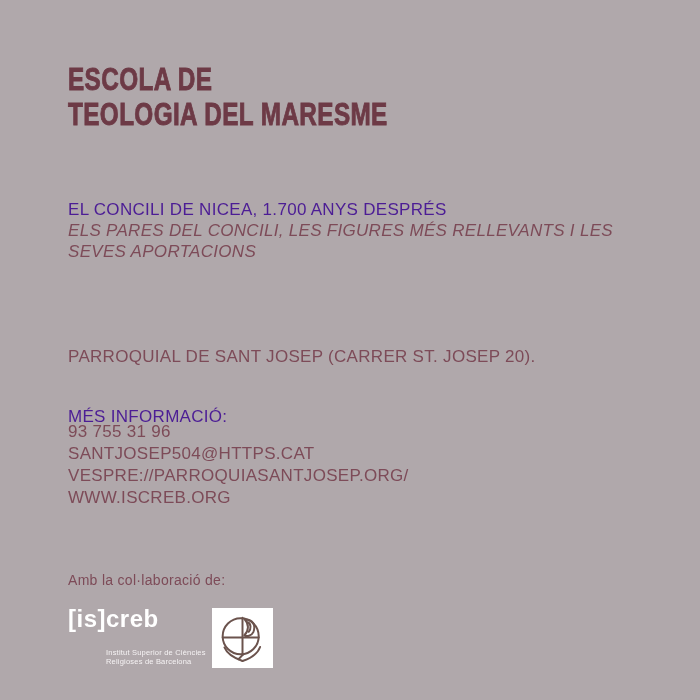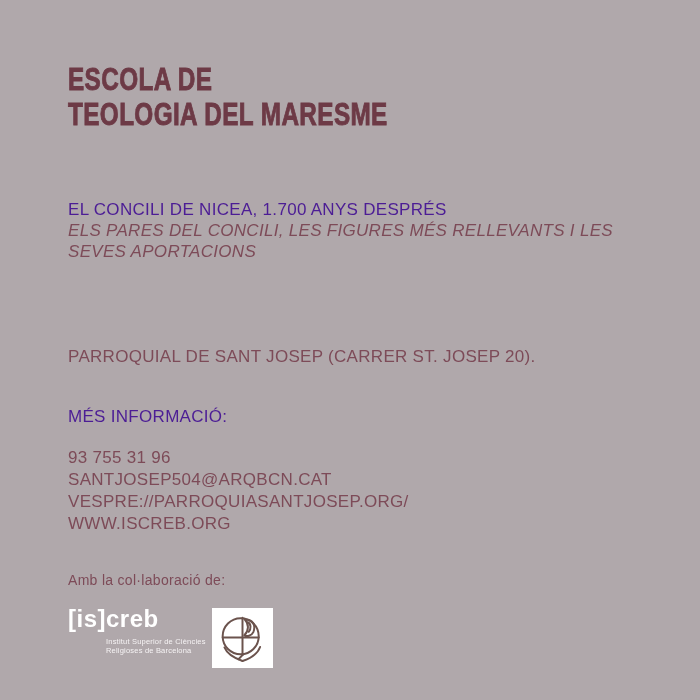--- a/index.html
+++ b/index.html
@@ -37,38 +37,38 @@
     letter-spacing: 0.3px;
   }
   .dark { color: #4c1d95; }
   .italic { font-style: italic; }
   .prewrap { white-space: pre-wrap; }
 
   .block-heading   { top: 199px; }
   .block-prof      { top: 282px; }
   .block-venue     { top: 346px; }
   .block-infohead  { top: 406px; }
-  .block-contact   { top: 447px; line-height: 22px; }
+  .block-contact   { top: 421px; line-height: 22px; }
   .block-collab    { top: 570px; font-size: 14px; }
 
   .iscreb {
     position: absolute;
     left: 68px;
     top: 606px;
     color: #ffffff;
   }
   .iscreb-wordmark {
     font-size: 24px;
     font-weight: bold;
     letter-spacing: 0.5px;
     line-height: 26px;
   }
   .iscreb-sub {
     margin-left: 38px;
-    margin-top: 5px;
+    margin-top: 16px;
     font-size: 7.5px;
     line-height: 9px;
     letter-spacing: 0.2px;
     color: #f6f3f4;
   }
 
   .parish-box {
     position: absolute;
     left: 212px;
     top: 608px;
@@ -99,21 +99,21 @@
 
 
   <div class="block block-venue">
     <div>PARROQUIAL DE SANT JOSEP (CARRER ST. JOSEP 20).</div>
   </div>
 
   <div class="block block-infohead dark">MÉS INFORMACIÓ:</div>
 
   <div class="block block-contact">
     <div>93 755 31 96</div>
-    <div>SANTJOSEP504@ARQBCN.CAT</div>
+    <div>SANTJOSEP504@HTTPS.CAT</div>
     <div>VESPRE://PARROQUIASANTJOSEP.ORG/</div>
     <div>WWW.ISCREB.ORG</div>
   </div>
 
   <div class="block block-collab">Amb la col·laboració de:</div>
 
   <div class="iscreb">
     <div class="iscreb-wordmark">[is]creb</div>
     <div class="iscreb-sub">
       <div>Institut Superior de Ciències</div>

